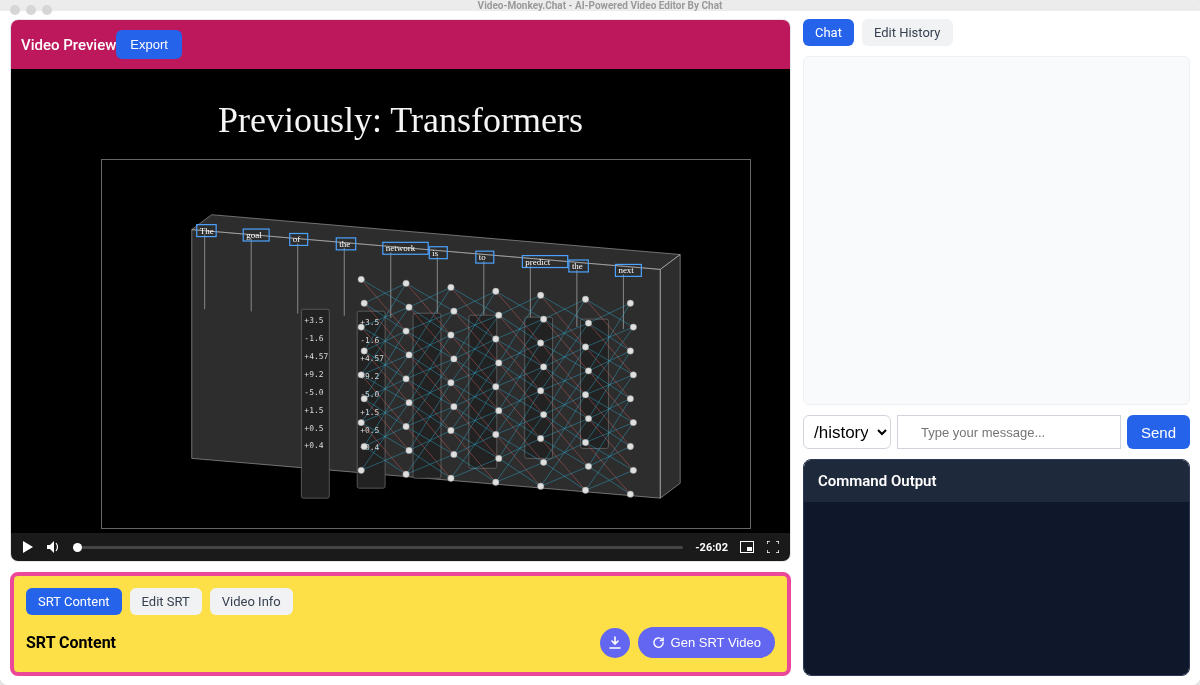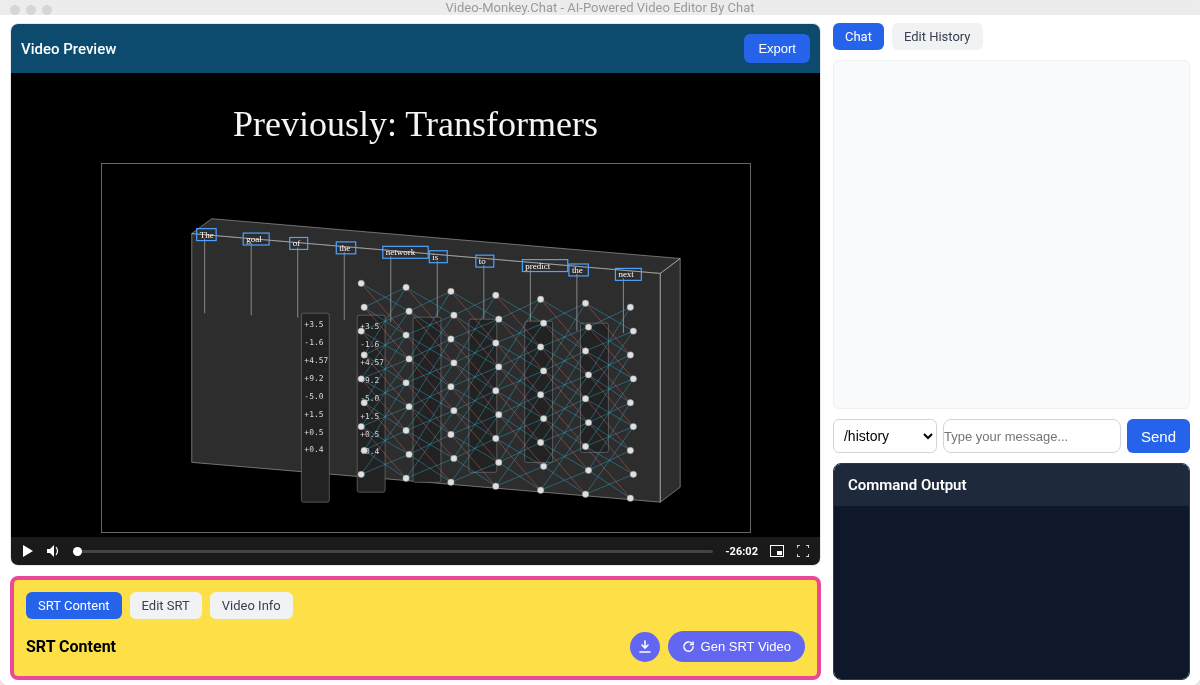--- a/index.html
+++ b/index.html
@@ -1,26 +1,26 @@
 <!DOCTYPE html>
 <html><head>
 <meta charset="utf-8">
 <style>
   * { box-sizing: border-box; margin: 0; padding: 0; }
   html, body { width: 1200px; height: 685px; font-family: -apple-system, BlinkMacSystemFont, "Segoe UI", Roboto, sans-serif; background: #f0f0f0; overflow: hidden; }
   .window { width: 1200px; height: 685px; background: #fff; display: flex; flex-direction: column; border-radius: 8px; overflow: hidden; box-shadow: 0 1px 4px rgba(0,0,0,0.15); }
   .titlebar { height: 20px; background: #ececec; display: flex; align-items: center; justify-content: center; position: relative; }
   .traffic-lights { position: absolute; left: 10px; top: 5px; display: flex; gap: 6px; }
   .tl { width: 10px; height: 10px; border-radius: 50%; background: #d6d6d6; }
-  .title-text { font-size: 13px; color: #9a9a9a; font-weight: 400; text-align: right; }
+  .title-text { font-size: 10px; color: #9a9a9a; font-weight: 700; text-align: right; }
   .body { flex: 1; display: flex; gap: 12px; padding: 8px 10px 10px 10px; background: #fff; }
   
   .left-col { width: 830px; display: flex; flex-direction: column; gap: 10px; }
   .preview-card { border: 1px solid #e5e7eb; border-radius: 8px; overflow: hidden; background: #fff; display: flex; flex-direction: column; }
-  .preview-header { background: #0c4a6e; color: #fff; display: flex; align-items: center; justify-content: space-between; padding: 10px 10px; }
+  .preview-header { background: #be185d; color: #fff; display: flex; align-items: center; justify-content: flex-start; padding: 10px 10px; }
   .preview-title { font-size: 15px; font-weight: 500; }
   .export-btn { background: #2563eb; color: #fff; border: none; border-radius: 6px; padding: 7px 14px; font-size: 13px; cursor: pointer; }
   .video-area { background: #000; width: 100%; height: 464px; position: relative; overflow: hidden; display: flex; align-items: center; justify-content: center; }
   .frame-content { width: 100%; height: 100%; position: relative; }
   .frame-title { position: absolute; top: 30px; left: 0; right: 0; text-align: center; color: #f5f5f5; font-family: "Times New Roman", serif; font-size: 36px; font-weight: 400; }
   
   .viz { position: absolute; top: 90px; left: 90px; width: 650px; height: 370px; border: 1px solid #666; }
   .viz svg { width: 100%; height: 100%; }
   .slab { fill: rgba(180,180,180,0.25); stroke: rgba(200,200,200,0.5); stroke-width: 1; }
   .token-box { fill: none; stroke: #4da3ff; stroke-width: 1.2; }
@@ -46,22 +46,22 @@
   .srt-heading { font-size: 16px; font-weight: 700; }
   .srt-actions { display: flex; gap: 8px; align-items: center; }
   .dl-btn { width: 30px; height: 30px; border-radius: 50%; background: #6366f1; display: inline-flex; align-items: center; justify-content: center; cursor: pointer; }
   .gen-btn { background: #6366f1; color: #fff; border: none; border-radius: 16px; padding: 8px 14px; font-size: 13px; cursor: pointer; display: inline-flex; align-items: center; gap: 6px; }
   
   .right-col { flex: 1; display: flex; flex-direction: column; gap: 10px; }
   .chat-card { flex: 0 0 auto; display: flex; flex-direction: column; height: 430px; }
   .chat-tabs { display: flex; gap: 8px; padding: 0 0 10px 0; }
   .chat-messages { flex: 1; background: #f9fafb; border: 1px solid #eef0f2; border-radius: 6px; }
   .chat-input-row { display: flex; gap: 6px; margin-top: 10px; }
-  .cmd-select { width: 104px; height: 34px; border: 1px solid #d1d5db; border-radius: 6px; background: #fff; font-size: 14px; padding: 0 6px; cursor: pointer; }
-  .msg-input { flex: 1; height: 34px; border: 1px solid #d1d5db; border-radius: 8px; padding: 0 0; font-size: 13px; }
+  .cmd-select { width: 88px; height: 34px; border: 1px solid #d1d5db; border-radius: 6px; background: #fff; font-size: 17px; padding: 0 6px; cursor: pointer; }
+  .msg-input { flex: 1; height: 34px; border: 1px solid #d1d5db; border-radius: 0; padding: 0 23px; font-size: 13px; }
   .send-btn { height: 34px; padding: 0 14px; background: #2563eb; color: #fff; border: none; border-radius: 6px; font-size: 15px; cursor: pointer; }
   .output-card { flex: 1; border: 1px solid #2d3954; border-radius: 8px; overflow: hidden; display: flex; flex-direction: column; }
   .output-header { background: #1e293b; color: #fff; padding: 12px 14px; font-size: 15px; font-weight: 600; }
   .output-body { flex: 1; background: #0f172a; }
 </style>
 </head>
 <body>
 
 <div class="window">
 

